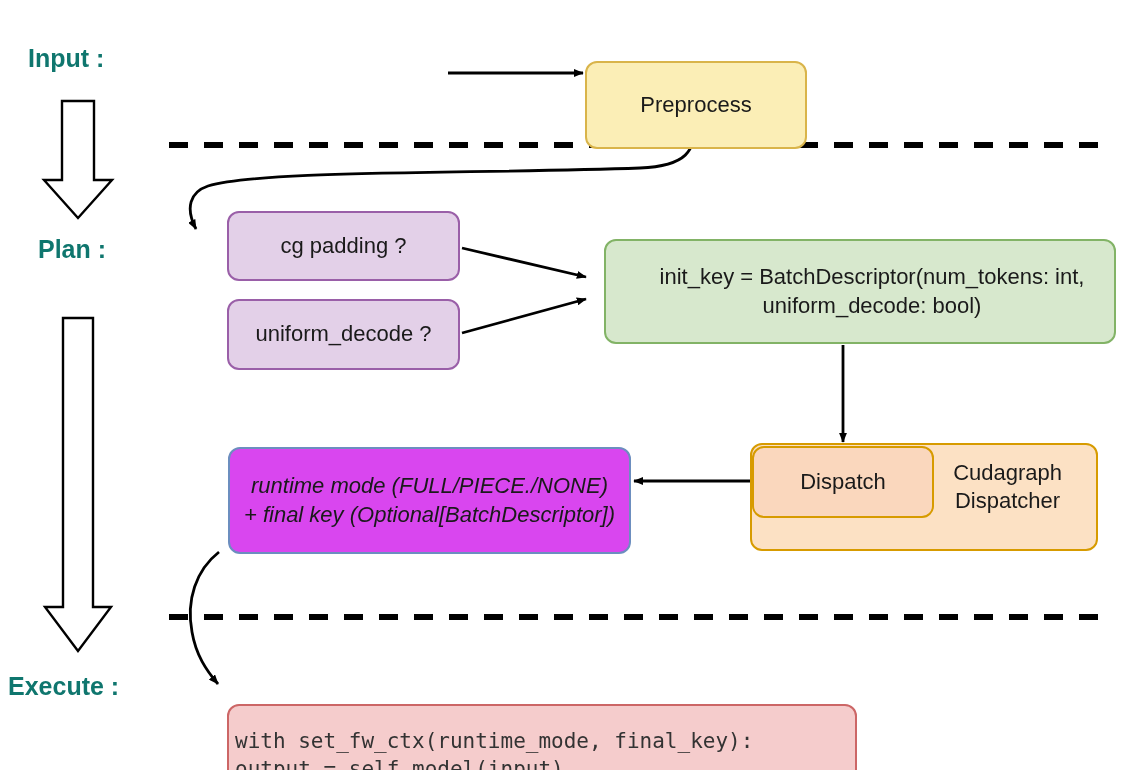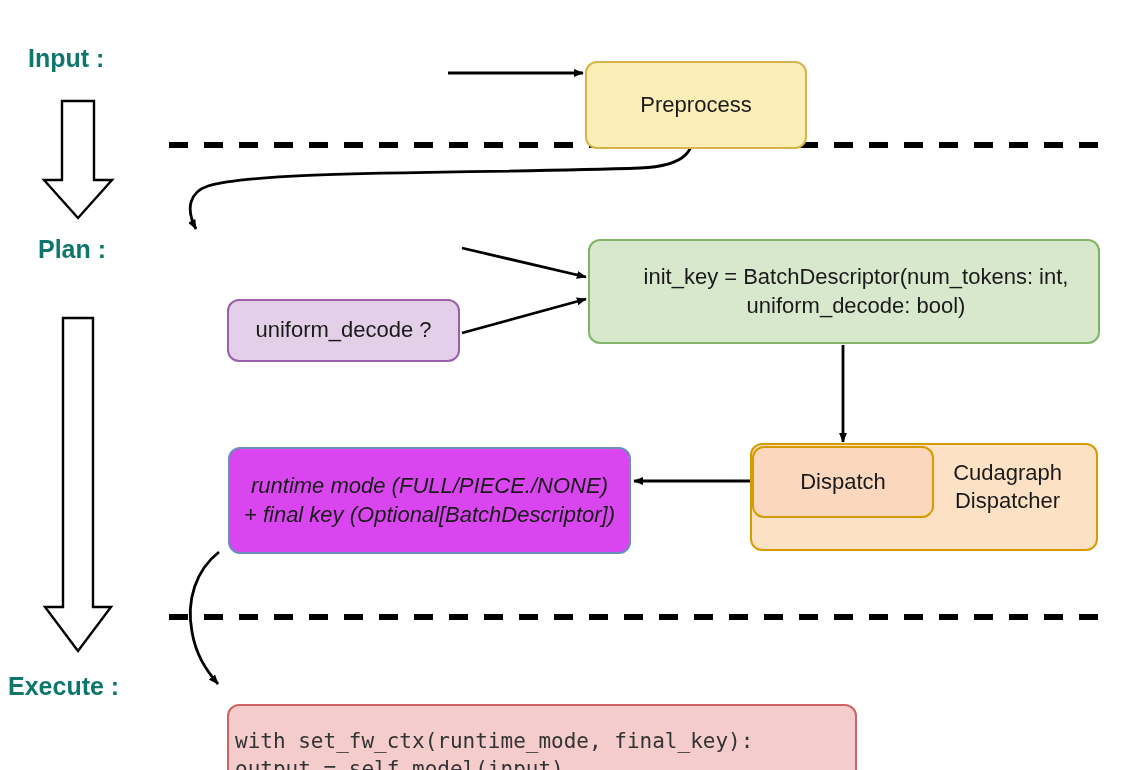--- a/index.html
+++ b/index.html
@@ -130,24 +130,25 @@
     <path d="M219,552 C196,570 186,600 192,632 C196,655 206,670 218,684" fill="none" stroke="#000000" stroke-width="2.8" marker-end="url(#ah)"></path>
   </svg>
 
   <div class="stage-label" style="left:28px; top:44px;">Input :</div>
   <div class="stage-label" style="left:38px; top:235px;">Plan :</div>
   <div class="stage-label" style="left:8px; top:672px;">Execute :</div>
 
 
   <div class="node node-yellow" style="left:585px; top:29px; width:222px; height:88px;">Preprocess</div>
 
+  <div class="node node-purple" style="left:227px; top:211px; width:233px; height:70px;">cg padding ?</div>
 
-  <div class="node node-purple" style="left:227px; top:299px; width:233px; height:63px;">uniform_decode ?</div>
+  <div class="node node-purple" style="left:227px; top:299px; width:233px; height:71px;">uniform_decode ?</div>
 
-  <div class="node node-green" style="left:588px; top:239px; width:512px; height:105px;padding-left:24px;">init_key = BatchDescriptor(num_tokens: int,
+  <div class="node node-green" style="left:604px; top:239px; width:512px; height:105px;padding-left:24px;">init_key = BatchDescriptor(num_tokens: int,
 uniform_decode: bool)</div>
 
   <div class="node node-orange-outer" style="left:750px; top:443px; width:348px; height:108px;">Cudagraph
 Dispatcher</div>
 
   <div class="node node-orange-inner" style="left:752px; top:446px; width:182px; height:72px;">Dispatch</div>
 
   <div class="node node-blue" style="left:228px; top:447px; width:403px; height:107px;">runtime mode (FULL/PIECE./NONE)
 + final key (Optional[BatchDescriptor])</div>
 

